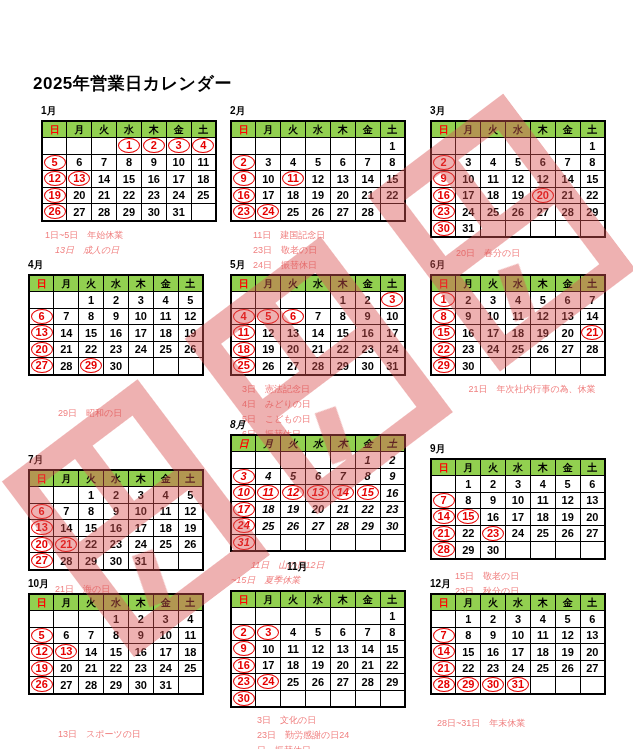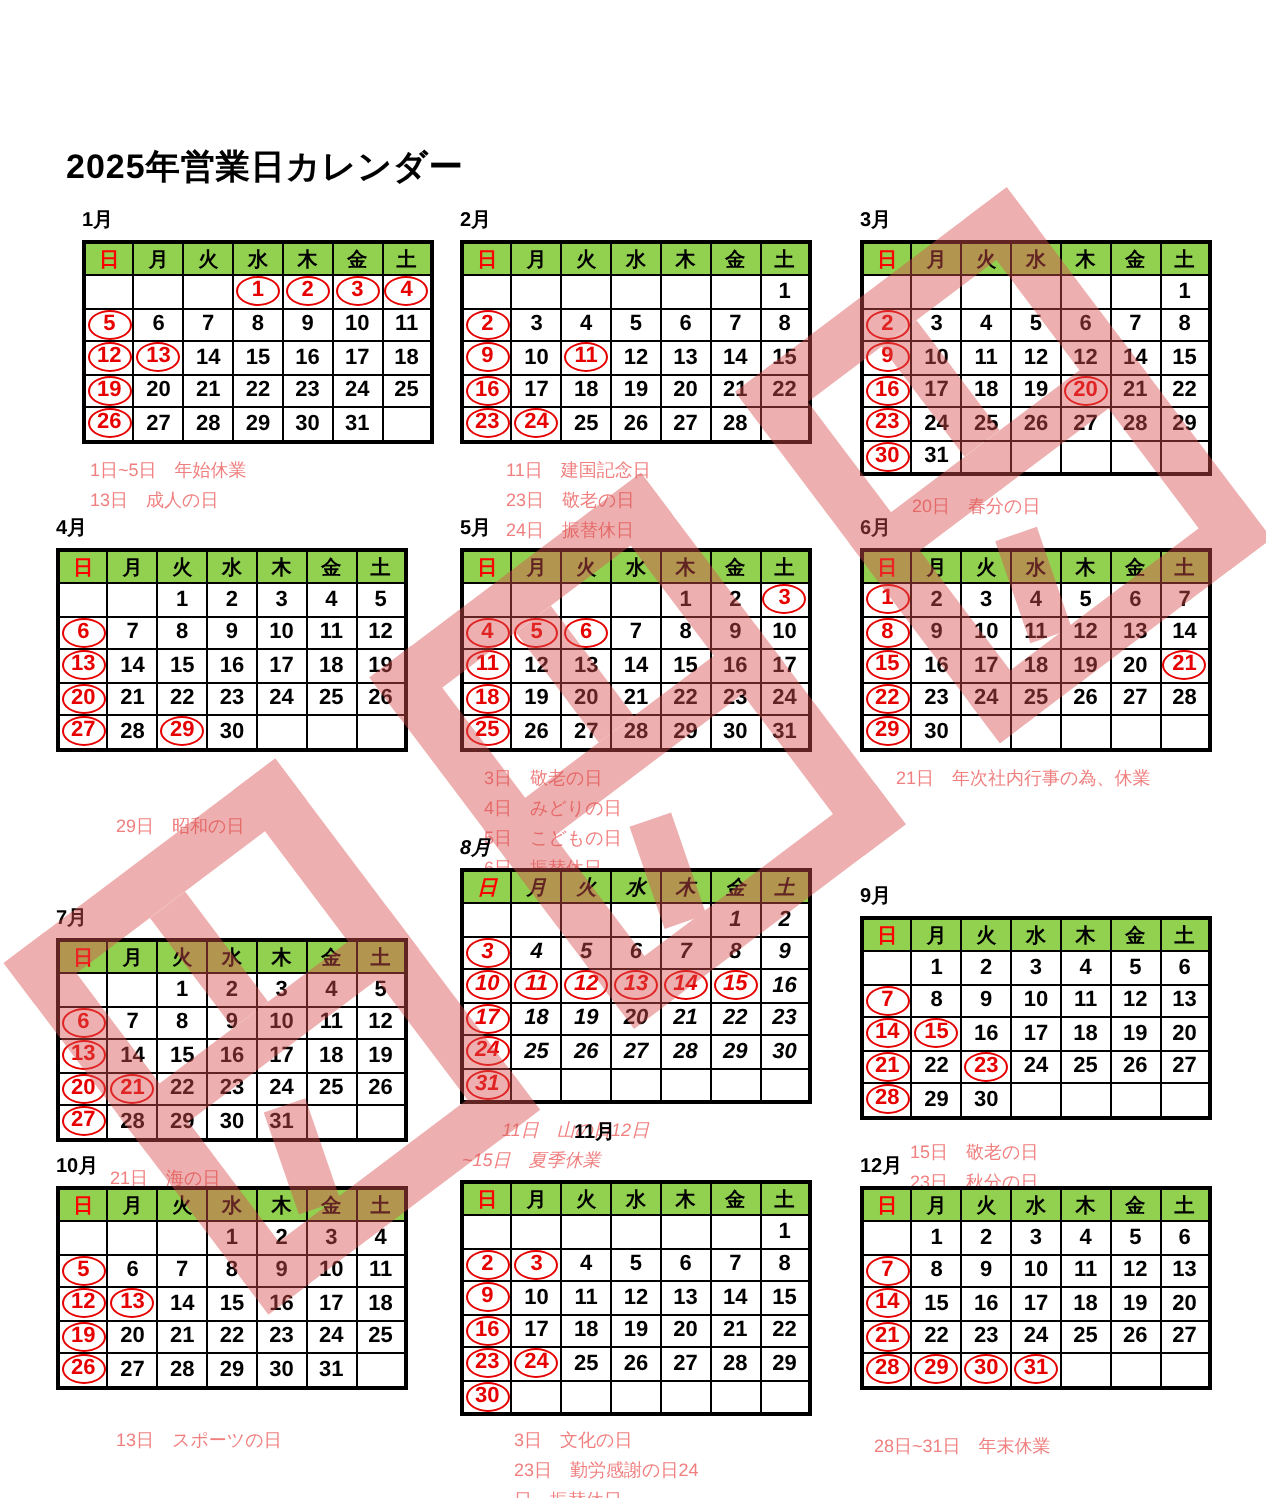--- a/index.html
+++ b/index.html
@@ -12,30 +12,30 @@
   table.cal{border-collapse:collapse;table-layout:fixed;width:176px;border:2px solid #000;margin-top:3px;}
   .cal th{background:#92D050;border:1px solid #000;font-size:10px;font-weight:bold;height:15px;
           padding:0;text-align:center;color:#000;}
   .cal th.sun{color:#FF0000;}
   .cal td{border:1px solid #000;font-size:11px;font-weight:bold;height:15.5px;padding:0;
           text-align:center;color:#000;vertical-align:middle;}
   .circ{display:inline-block;width:20px;height:13px;line-height:12px;border:1.5px solid #E60000;
         border-radius:50%;color:#E60000;font-size:11px;}
   .notes{margin-top:6px;padding-left:24px;}
   .note{font-size:9px;line-height:15px;color:#F08080;white-space:nowrap;}
-  .m1 .notes{padding-left:4px;} .m1 .note:nth-child(2){margin-left:0;}
+  .m1 .notes{padding-left:4px;} .m1 .note:nth-child(2){margin-left:10px;font-style:italic;}
   .m2 .notes{padding-left:23px;}
   .m3 .notes{margin-top:8px;padding-left:26px;}
   .m4 .notes{margin-top:30px;padding-left:30px;}
   .m5 .notes{padding-left:12px;}
-  .m6 .notes{padding-left:18px;}
+  .m6 .notes{padding-left:18px;text-align:center;}
   .m7 .notes{margin-top:11px;padding-left:27px;}
   .m8 .notes{padding-left:21px;} .m8 .note:nth-child(2){margin-left:-20px;}
   .m9 .notes{margin-top:9px;padding-left:25px;}
-  .m10 .notes{margin-top:18px;padding-left:30px;}
+  .m10 .notes{margin-top:32px;padding-left:30px;}
   .m11 .m-label{position:absolute;left:57px;top:-17px;}
   .m11 .cal{margin-top:13px;}
   .m11 .notes{margin-top:5px;padding-left:27px;}
   .m12 .notes{margin-top:21px;padding-left:7px;}
   .wm{position:absolute;left:0;top:0;z-index:5;pointer-events:none;}
 </style>
 </head>
 <body>
 
 <div class="page">
@@ -373,21 +373,21 @@
               <td>26</td>
               <td>27</td>
               <td>28</td>
               <td>29</td>
               <td>30</td>
               <td>31</td>
             </tr>
           </tbody>
         </table>
         <div class="notes">
-          <div class="note">3日　敬老の日</div>
+          <div class="note">3日　憲法記念日</div>
           <div class="note">4日　みどりの日</div>
           <div class="note">5日　こどもの日</div>
           <div class="note">6日　振替休日</div>
         </div>
       </div>
       <div class="month m6" style="left: 430px; top: 258px;">
         <div class="m-label">6月</div>
         <table class="cal">
           <thead>
             <tr>

